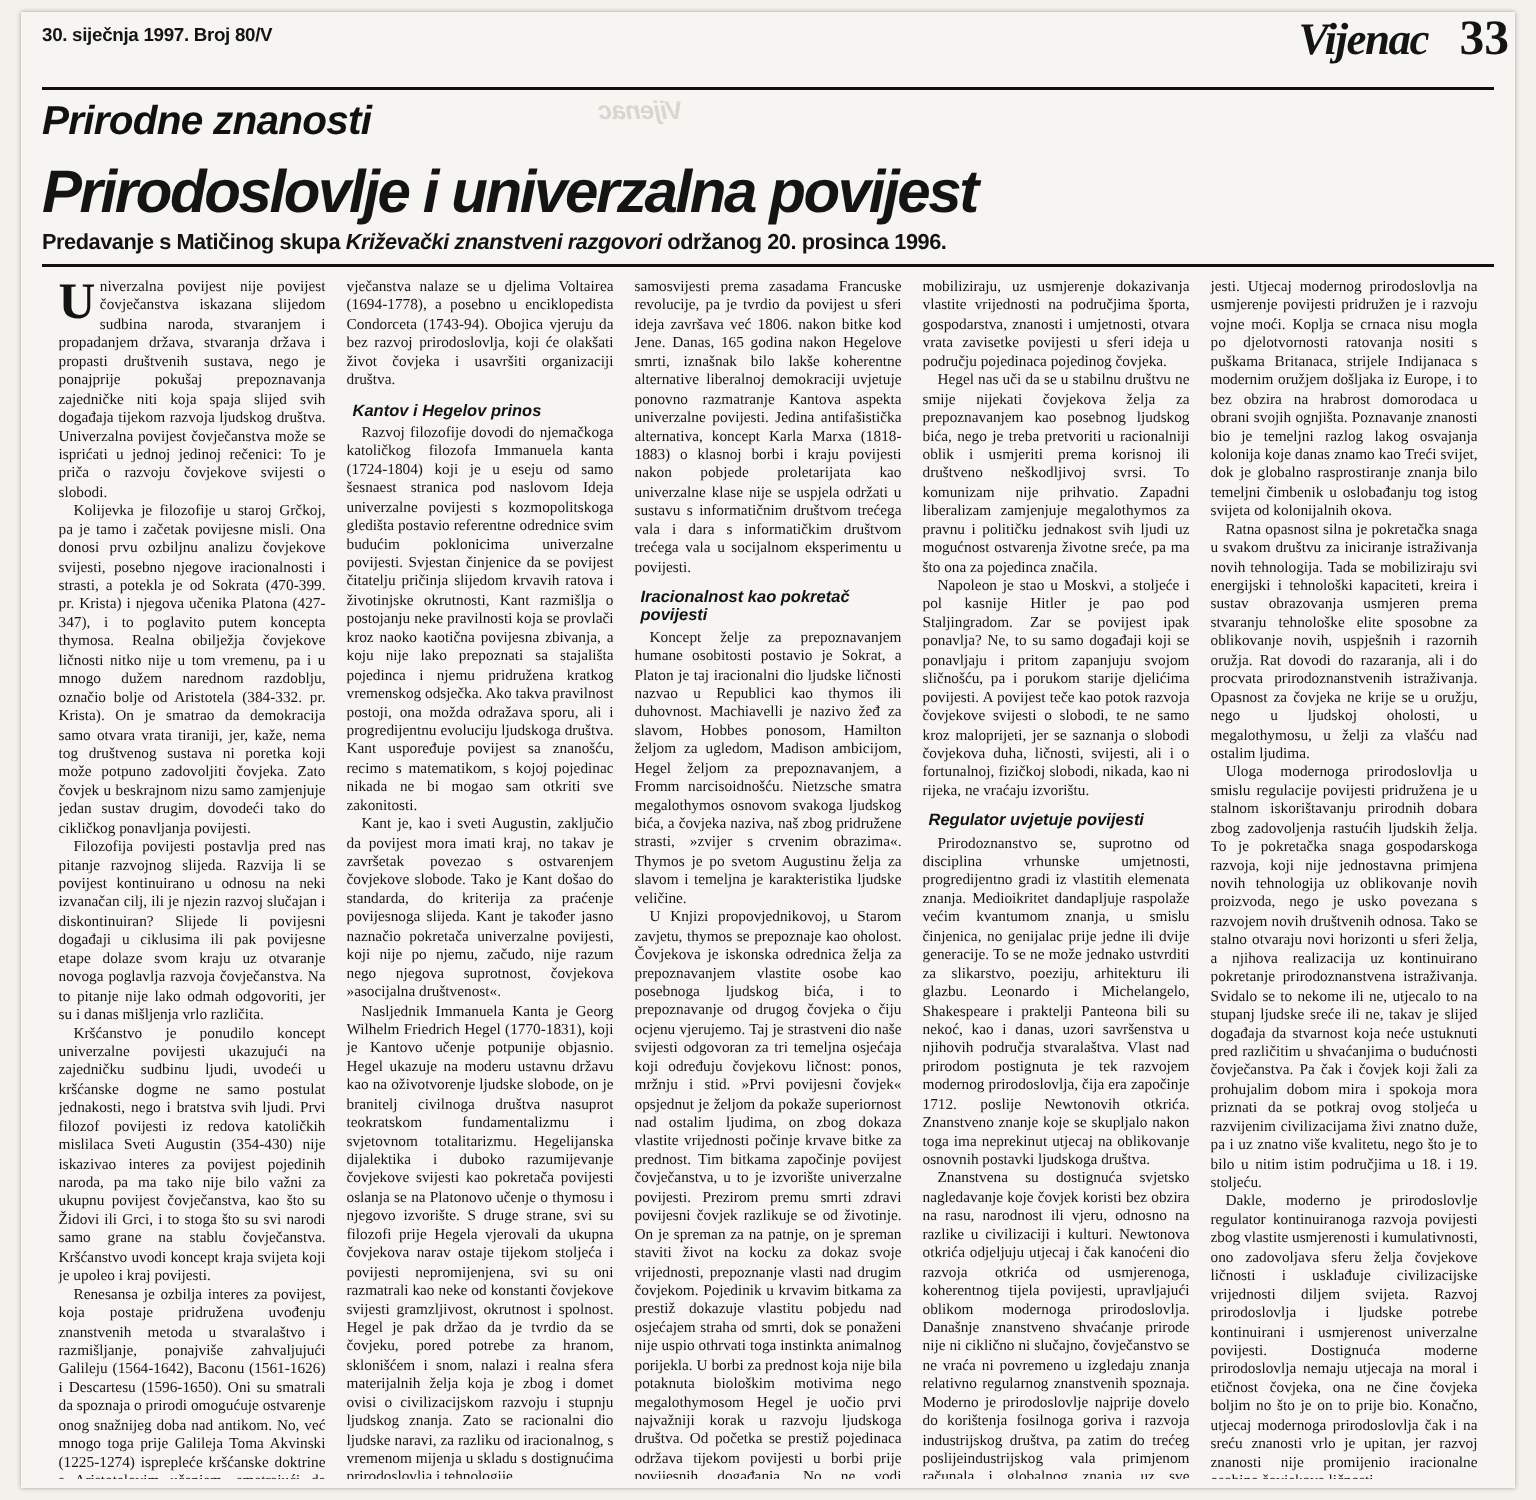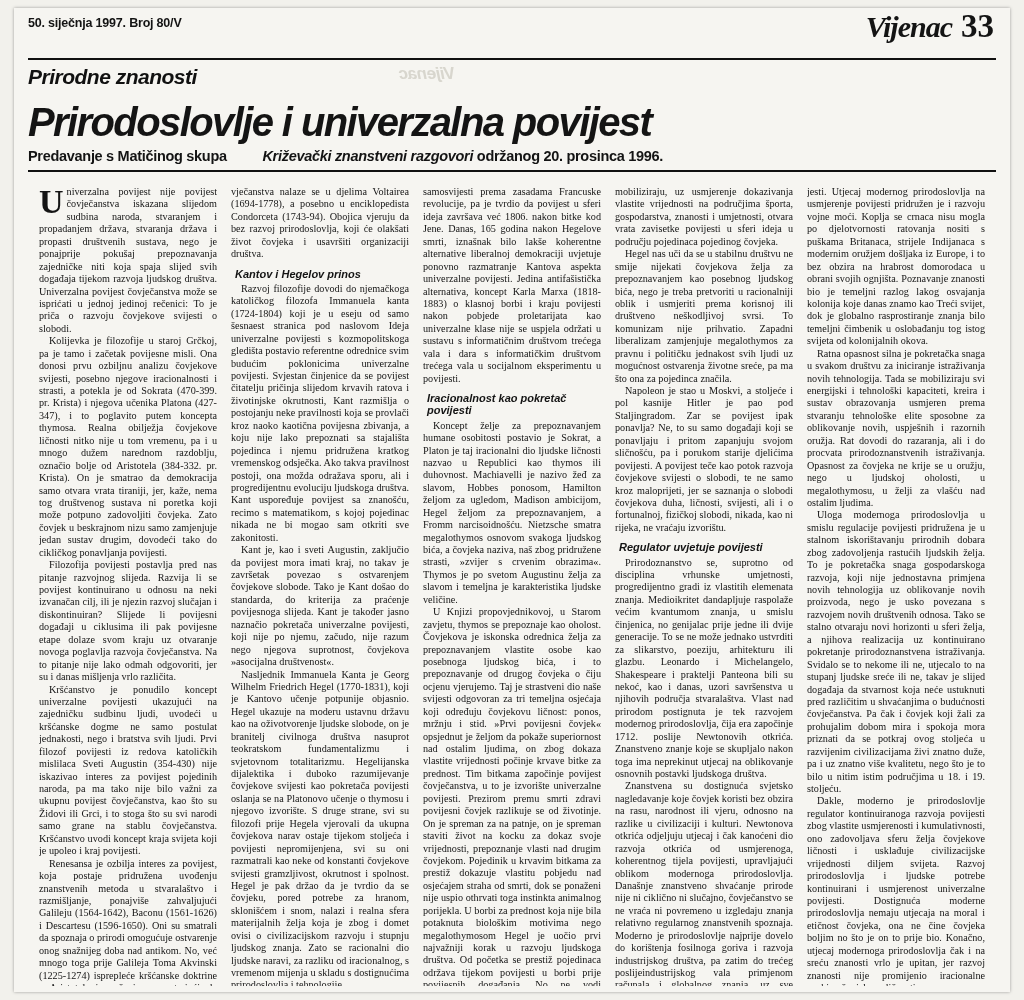--- a/index.html
+++ b/index.html
@@ -43,37 +43,37 @@
     right: 58px;
     top: 2px;
     font-family: "Liberation Serif", serif;
     font-style: italic;
     font-weight: bold;
     font-size: 30px;
     letter-spacing: -1px;
   }
   .pageno {
     position: absolute;
-    right: 16px;
+    right: 4px;
     top: 0px;
     font-family: "Liberation Serif", serif;
     font-size: 33px;
     font-weight: bold;
   }
   .rule-top {
     margin: 2px 14px 0 14px;
     border-bottom: 2px solid #111;
   }
   
   .titleblock {
     padding: 4px 14px 0 14px;
   }
   .kicker {
     font-family: "Liberation Sans", sans-serif;
-    font-size: 21px;
+    font-size: 27px;
     font-weight: bold;
     font-style: italic;
     color: #111;
     letter-spacing: -0.5px;
     line-height: 1.05;
     margin-top: 2px;
   }
   .headline {
     font-family: "Liberation Sans", sans-serif;
     font-size: 40px;
@@ -85,21 +85,21 @@
     white-space: nowrap;
   }
   .standfirst {
     font-family: "Liberation Sans", sans-serif;
     font-size: 14.5px;
     font-weight: bold;
     letter-spacing: -0.3px;
     margin-top: 6px;
     line-height: 1.15;
   }
-  .standfirst .ital { font-style: italic; margin-left: 32px; }
+  .standfirst .ital { font-style: italic; }
   .rule-under-title {
     margin: 5px 14px 0 14px;
     border-bottom: 2px solid #111;
   }
   
   .columns {
     position: absolute;
     left: 14px;
     top: 178px;
     width: 968px;
@@ -152,21 +152,21 @@
     letter-spacing: -0.4px;
   }
 </style>
 </head>
 <body>
 
 <div class="page">
   <div class="sheet">
 
     <div class="masthead">
-      <div class="issue-line">50. siječnja 1997. Broj 80/V</div>
+      <div class="issue-line">30. siječnja 1997. Broj 80/V</div>
       <div class="brand">Vijenac</div>
       <div class="pageno">33</div>
     </div>
     <div class="rule-top"></div>
 
     <div class="titleblock">
       <div class="kicker">Prirodne znanosti</div>
       <div class="headline">Prirodoslovlje i univerzalna povijest</div>
       <div class="standfirst">
         <span>Predavanje s Matičinog skupa </span><span class="ital">Križevački znanstveni razgovori</span><span> održanog 20. prosinca 1996.</span>

